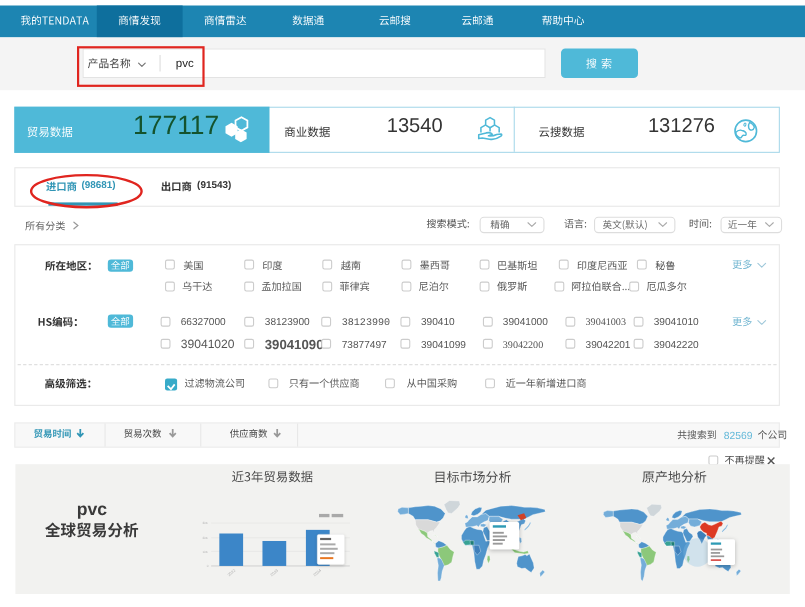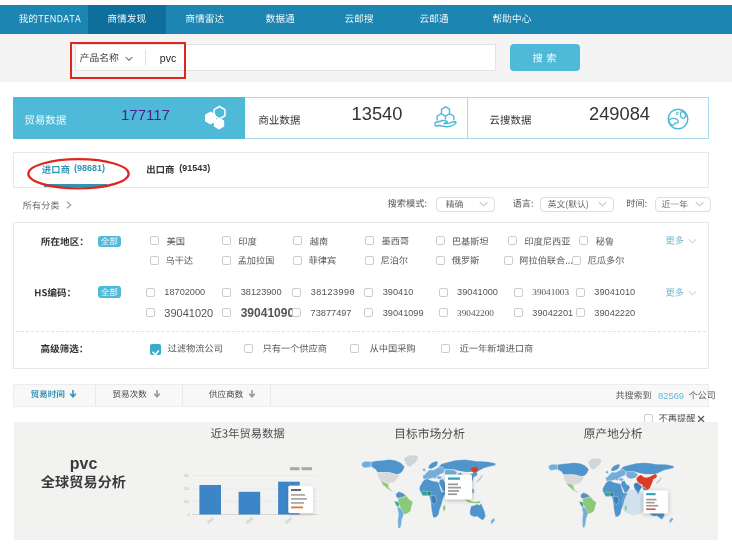--- a/index.html
+++ b/index.html
@@ -63,33 +63,33 @@
     </div>
 <div style="position:absolute;left:70px;top:42px;width:116px;height:37px;border:2.4px solid #e0251f;box-sizing:border-box"></div>
 <div style="position:absolute;left:13px;top:96.5px;width:696px;height:42px;background:#fff;border:1px solid #a9d9ea;box-sizing:border-box"></div>
 <div style="position:absolute;left:13px;top:96.5px;width:232px;height:42px;background:#4fb9d8"></div>
 <div style="position:absolute;left:467px;top:97px;width:1px;height:41px;background:#a9d9ea"></div>
 <div style="position:absolute;left:25.0px;top:114.5px;width:40.8px;height:9.7px">
       <svg width="40.84" height="9.72" viewBox="0.71 -8.83 40.84 9.72" style="position:absolute;left:0;top:0;overflow:visible">
         <path d="M4.8 -3.2V-2.3C4.8 -1.5 4.5 -0.5 0.7 0.2C0.9 0.4 1.1 0.7 1.2 0.9C5.2 0.1 5.6 -1.2 5.6 -2.3V-3.2ZM5.5 -0.7C6.8 -0.3 8.6 0.3 9.4 0.8L9.8 0.2C8.9 -0.3 7.2 -0.9 5.9 -1.3ZM1.9 -4.2V-0.9H2.7V-3.6H7.9V-1H8.7V-4.2ZM1.4 -4.6C1.6 -4.7 1.9 -4.8 4.1 -5.6C4.2 -5.3 4.3 -5.1 4.3 -4.9L5 -5.2C4.8 -5.7 4.3 -6.6 3.8 -7.3L3.2 -7.1C3.4 -6.8 3.6 -6.5 3.7 -6.2L2.2 -5.7V-7.7C3.1 -7.8 4.1 -7.9 4.8 -8.2L4.4 -8.8C3.7 -8.5 2.4 -8.3 1.4 -8.2V-5.9C1.4 -5.5 1.2 -5.3 1 -5.2C1.1 -5 1.3 -4.7 1.4 -4.6ZM5.2 -8.3V-7.7H6.7C6.5 -6.4 6.1 -5.5 4.8 -5C5 -4.9 5.2 -4.6 5.3 -4.4C6.7 -5.1 7.2 -6.2 7.4 -7.7H8.8C8.7 -6.2 8.6 -5.6 8.4 -5.5C8.3 -5.4 8.2 -5.4 8.1 -5.4C7.9 -5.4 7.5 -5.4 7.1 -5.4C7.2 -5.2 7.3 -4.9 7.3 -4.7C7.7 -4.7 8.2 -4.7 8.4 -4.7C8.7 -4.7 8.9 -4.8 9 -5C9.3 -5.3 9.4 -6 9.6 -8C9.6 -8.1 9.6 -8.3 9.6 -8.3Z M13.2 -6H18.4V-5H13.2ZM13.2 -7.7H18.4V-6.6H13.2ZM12.5 -8.3V-4.3H13.6C12.9 -3.3 11.9 -2.5 10.9 -1.9C11.1 -1.8 11.4 -1.5 11.5 -1.3C12.1 -1.7 12.7 -2.2 13.2 -2.7H14.7C14 -1.6 12.9 -0.6 11.8 0.1C12 0.2 12.3 0.5 12.4 0.6C13.6 -0.2 14.8 -1.3 15.6 -2.7H17C16.5 -1.4 15.7 -0.3 14.7 0.4C14.9 0.5 15.2 0.8 15.3 0.9C16.3 0.1 17.2 -1.2 17.8 -2.7H19.1C18.9 -0.9 18.7 -0.1 18.5 0.1C18.4 0.2 18.3 0.2 18.1 0.2C17.9 0.2 17.5 0.2 16.9 0.1C17.1 0.3 17.1 0.6 17.1 0.8C17.7 0.9 18.2 0.9 18.4 0.8C18.8 0.8 19 0.7 19.2 0.5C19.5 0.2 19.7 -0.7 19.9 -3.1C19.9 -3.2 19.9 -3.4 19.9 -3.4H13.9C14.1 -3.7 14.3 -4 14.5 -4.3H19.2V-8.3Z M25.7 -8.6C25.5 -8.2 25.1 -7.6 24.9 -7.2L25.4 -7C25.7 -7.3 26 -7.8 26.3 -8.3ZM21.9 -8.3C22.2 -7.9 22.5 -7.3 22.6 -6.9L23.2 -7.2C23.1 -7.6 22.8 -8.1 22.5 -8.6ZM25.3 -2.7C25.1 -2.2 24.7 -1.7 24.3 -1.3C23.9 -1.5 23.5 -1.7 23.1 -1.9C23.3 -2.1 23.4 -2.4 23.6 -2.7ZM22.2 -1.6C22.7 -1.4 23.2 -1.1 23.8 -0.9C23.1 -0.4 22.3 -0.1 21.4 0.1C21.6 0.3 21.7 0.6 21.8 0.8C22.8 0.5 23.7 0.1 24.4 -0.5C24.8 -0.3 25.1 -0.1 25.3 0.1L25.8 -0.5C25.6 -0.6 25.3 -0.8 24.9 -1C25.5 -1.6 25.9 -2.3 26.2 -3.2L25.8 -3.4L25.6 -3.4H23.9L24.1 -3.9L23.4 -4.1C23.4 -3.9 23.3 -3.6 23.2 -3.4H21.7V-2.7H22.8C22.6 -2.3 22.4 -1.9 22.2 -1.6ZM23.7 -8.8V-6.9H21.5V-6.2H23.5C23 -5.5 22.1 -4.9 21.4 -4.6C21.6 -4.4 21.7 -4.1 21.8 -4C22.5 -4.3 23.2 -4.9 23.7 -5.5V-4.2H24.4V-5.7C24.9 -5.3 25.6 -4.8 25.8 -4.6L26.3 -5.1C26 -5.3 25.1 -5.9 24.6 -6.2H26.6V-6.9H24.4V-8.8ZM27.6 -8.7C27.3 -6.9 26.9 -5.1 26.1 -4C26.2 -3.9 26.5 -3.7 26.6 -3.5C26.9 -3.9 27.2 -4.4 27.4 -4.9C27.6 -3.9 27.9 -2.9 28.3 -2.1C27.7 -1.1 26.9 -0.3 25.7 0.2C25.9 0.4 26.1 0.7 26.2 0.9C27.2 0.3 28.1 -0.4 28.7 -1.4C29.2 -0.5 29.9 0.3 30.7 0.7C30.8 0.5 31 0.3 31.2 0.1C30.3 -0.3 29.6 -1.1 29.1 -2.1C29.7 -3.2 30 -4.5 30.2 -6H31V-6.8H28C28.1 -7.4 28.2 -8 28.3 -8.6ZM29.5 -6C29.3 -4.8 29.1 -3.8 28.7 -2.9C28.3 -3.8 28 -4.9 27.8 -6Z M36.6 -2.5V0.9H37.3V0.4H40.5V0.8H41.2V-2.5H39.2V-3.8H41.6V-4.5H39.2V-5.6H41.2V-8.4H35.6V-5.2C35.6 -3.5 35.6 -1.2 34.5 0.4C34.6 0.5 35 0.7 35.1 0.8C36 -0.5 36.3 -2.2 36.4 -3.8H38.5V-2.5ZM36.4 -7.7H40.4V-6.3H36.4ZM36.4 -5.6H38.5V-4.5H36.4L36.4 -5.2ZM37.3 -0.2V-1.8H40.5V-0.2ZM33.3 -8.8V-6.7H31.9V-6H33.3V-3.7C32.7 -3.5 32.2 -3.3 31.8 -3.2L32 -2.5L33.3 -2.9V-0.1C33.3 0 33.2 0 33.1 0C32.9 0.1 32.5 0.1 32.1 0C32.2 0.3 32.3 0.6 32.3 0.8C33 0.8 33.4 0.7 33.6 0.6C33.9 0.5 34 0.3 34 -0.1V-3.1L35.2 -3.5L35.1 -4.2L34 -3.9V-6H35.2V-6.7H34V-8.8Z" fill="#fff"></path>
       </svg>
     </div>
-<div style="position:absolute;left:121px;top:106.2px;font-size:15px;font-weight:normal;font-family:'Liberation Sans',sans-serif;color:#4c1d95;line-height:17.6px;white-space:nowrap;">177117</div>
+<div style="position:absolute;left:121px;top:106.2px;font-size:24px;font-weight:normal;font-family:'Liberation Sans',sans-serif;color:#14532d;line-height:17.6px;white-space:nowrap;">177117</div>
 <div style="position:absolute;left:259.0px;top:114.5px;width:40.9px;height:9.7px">
       <svg width="40.92" height="9.73" viewBox="0.64 -8.86 40.92 9.73" style="position:absolute;left:0;top:0;overflow:visible">
         <path d="M2.9 -6.8C3.1 -6.4 3.4 -5.8 3.5 -5.5L4.3 -5.8C4.1 -6.1 3.8 -6.6 3.6 -7ZM5.9 -4.2C6.6 -3.7 7.5 -3.1 7.9 -2.6L8.4 -3.2C7.9 -3.6 7 -4.3 6.3 -4.7ZM4.1 -4.6C3.7 -4.1 2.9 -3.6 2.3 -3.2C2.4 -3 2.6 -2.7 2.7 -2.6C3.3 -3 4.2 -3.7 4.7 -4.4ZM6.9 -6.9C6.7 -6.5 6.4 -5.9 6.1 -5.5H1.2V0.8H2V-4.8H8.6V-0C8.6 0.1 8.5 0.2 8.3 0.2C8.2 0.2 7.5 0.2 6.9 0.2C7 0.3 7.1 0.6 7.1 0.8C8 0.8 8.6 0.8 8.9 0.7C9.2 0.6 9.3 0.4 9.3 -0V-5.5H7C7.2 -5.9 7.5 -6.3 7.8 -6.7ZM3.3 -2.9V-0H4V-0.5H7.2V-2.9ZM4 -2.3H6.5V-1.1H4ZM4.6 -8.7C4.8 -8.4 4.9 -8 5 -7.7H0.6V-7H9.9V-7.7H5.9C5.8 -8 5.6 -8.5 5.4 -8.9Z M19.5 -6.4C19 -5.2 18.3 -3.7 17.7 -2.7L18.4 -2.4C19 -3.4 19.7 -4.8 20.2 -6ZM11.4 -6.2C11.9 -5 12.5 -3.4 12.8 -2.5L13.6 -2.8C13.3 -3.7 12.6 -5.2 12.1 -6.4ZM16.6 -8.7V-0.5H14.9V-8.7H14.1V-0.5H11.1V0.3H20.4V-0.5H17.4V-8.7Z M25.7 -8.6C25.5 -8.2 25.1 -7.6 24.9 -7.2L25.4 -7C25.7 -7.3 26 -7.8 26.3 -8.3ZM21.9 -8.3C22.2 -7.9 22.5 -7.3 22.6 -6.9L23.2 -7.2C23.1 -7.6 22.8 -8.1 22.5 -8.6ZM25.3 -2.7C25.1 -2.2 24.7 -1.7 24.3 -1.3C23.9 -1.5 23.5 -1.7 23.1 -1.9C23.3 -2.1 23.4 -2.4 23.6 -2.7ZM22.2 -1.6C22.7 -1.4 23.2 -1.1 23.8 -0.9C23.1 -0.4 22.3 -0.1 21.4 0.1C21.6 0.3 21.7 0.6 21.8 0.8C22.8 0.5 23.7 0.1 24.4 -0.5C24.8 -0.3 25.1 -0.1 25.3 0.1L25.8 -0.5C25.6 -0.6 25.3 -0.8 24.9 -1C25.5 -1.6 25.9 -2.3 26.2 -3.2L25.8 -3.4L25.6 -3.4H23.9L24.1 -3.9L23.4 -4.1C23.4 -3.9 23.3 -3.6 23.2 -3.4H21.7V-2.7H22.8C22.6 -2.3 22.4 -1.9 22.2 -1.6ZM23.7 -8.8V-6.9H21.5V-6.2H23.5C23 -5.5 22.1 -4.9 21.4 -4.6C21.6 -4.4 21.7 -4.1 21.8 -4C22.5 -4.3 23.2 -4.9 23.7 -5.5V-4.2H24.4V-5.7C24.9 -5.3 25.6 -4.8 25.8 -4.6L26.3 -5.1C26 -5.3 25.1 -5.9 24.6 -6.2H26.6V-6.9H24.4V-8.8ZM27.6 -8.7C27.3 -6.9 26.9 -5.1 26.1 -4C26.2 -3.9 26.5 -3.7 26.6 -3.5C26.9 -3.9 27.2 -4.4 27.4 -4.9C27.6 -3.9 27.9 -2.9 28.3 -2.1C27.7 -1.1 26.9 -0.3 25.7 0.2C25.9 0.4 26.1 0.7 26.2 0.9C27.2 0.3 28.1 -0.4 28.7 -1.4C29.2 -0.5 29.9 0.3 30.7 0.7C30.8 0.5 31 0.3 31.2 0.1C30.3 -0.3 29.6 -1.1 29.1 -2.1C29.7 -3.2 30 -4.5 30.2 -6H31V-6.8H28C28.1 -7.4 28.2 -8 28.3 -8.6ZM29.5 -6C29.3 -4.8 29.1 -3.8 28.7 -2.9C28.3 -3.8 28 -4.9 27.8 -6Z M36.6 -2.5V0.9H37.3V0.4H40.5V0.8H41.2V-2.5H39.2V-3.8H41.6V-4.5H39.2V-5.6H41.2V-8.4H35.6V-5.2C35.6 -3.5 35.6 -1.2 34.5 0.4C34.6 0.5 35 0.7 35.1 0.8C36 -0.5 36.3 -2.2 36.4 -3.8H38.5V-2.5ZM36.4 -7.7H40.4V-6.3H36.4ZM36.4 -5.6H38.5V-4.5H36.4L36.4 -5.2ZM37.3 -0.2V-1.8H40.5V-0.2ZM33.3 -8.8V-6.7H31.9V-6H33.3V-3.7C32.7 -3.5 32.2 -3.3 31.8 -3.2L32 -2.5L33.3 -2.9V-0.1C33.3 0 33.2 0 33.1 0C32.9 0.1 32.5 0.1 32.1 0C32.2 0.3 32.3 0.6 32.3 0.8C33 0.8 33.4 0.7 33.6 0.6C33.9 0.5 34 0.3 34 -0.1V-3.1L35.2 -3.5L35.1 -4.2L34 -3.9V-6H35.2V-6.7H34V-8.8Z" fill="#333"></path>
       </svg>
     </div>
 <div style="position:absolute;left:351.6px;top:105.3px;font-size:18.3px;font-weight:normal;font-family:'Liberation Sans',sans-serif;color:#333;line-height:18.3px;white-space:nowrap;">13540</div>
 <div style="position:absolute;left:490.0px;top:114.5px;width:41.0px;height:9.7px">
       <svg width="40.97" height="9.70" viewBox="0.59 -8.83 40.97 9.70" style="position:absolute;left:0;top:0;overflow:visible">
         <path d="M1.7 -8V-7.2H8.8V-8ZM1.5 0.5C1.9 0.3 2.5 0.3 8.3 -0.3C8.6 0.2 8.8 0.5 8.9 0.9L9.7 0.4C9.2 -0.6 8.1 -2.1 7.2 -3.3L6.5 -2.9C6.9 -2.3 7.4 -1.6 7.8 -1L2.6 -0.6C3.4 -1.6 4.2 -2.9 4.9 -4.2H9.9V-5H0.6V-4.2H3.9C3.2 -2.9 2.3 -1.6 2 -1.2C1.7 -0.8 1.4 -0.5 1.2 -0.4C1.3 -0.2 1.4 0.3 1.5 0.5Z M12.2 -8.8V-6.7H11V-6H12.2V-3.7L10.9 -3.2L11.1 -2.5L12.2 -2.9V-0.1C12.2 0 12.2 0 12.1 0C11.9 0 11.6 0 11.2 0C11.3 0.3 11.4 0.6 11.4 0.8C12 0.8 12.4 0.8 12.7 0.6C12.9 0.5 13 0.3 13 -0.1V-3.2L14.2 -3.7L14 -4.4L13 -4V-6H14.1V-6.7H13V-8.8ZM14.5 -3V-2.4H15L14.9 -2.3C15.3 -1.6 15.9 -1 16.6 -0.6C15.7 -0.2 14.7 0.1 13.7 0.2C13.8 0.4 14 0.7 14 0.9C15.2 0.7 16.3 0.4 17.3 -0.1C18.2 0.3 19.1 0.6 20.1 0.8C20.2 0.6 20.4 0.3 20.6 0.2C19.7 0 18.8 -0.2 18.1 -0.5C18.9 -1.1 19.6 -1.9 20.1 -2.8L19.6 -3.1L19.5 -3H17.7V-4.1H20.1V-8H18.1V-7.3H19.4V-6.3H18.1V-5.7H19.4V-4.7H17.7V-8.8H16.9V-4.7H15.3V-5.7H16.4V-6.3H15.3V-7.3C15.8 -7.5 16.4 -7.7 16.9 -7.9L16.3 -8.4C15.9 -8.2 15.2 -7.9 14.6 -7.7V-4.1H16.9V-3ZM19 -2.4C18.6 -1.8 18 -1.3 17.3 -0.9C16.7 -1.3 16.1 -1.8 15.7 -2.4Z M25.7 -8.6C25.5 -8.2 25.1 -7.6 24.9 -7.2L25.4 -7C25.7 -7.3 26 -7.8 26.3 -8.3ZM21.9 -8.3C22.2 -7.9 22.5 -7.3 22.6 -6.9L23.2 -7.2C23.1 -7.6 22.8 -8.1 22.5 -8.6ZM25.3 -2.7C25.1 -2.2 24.7 -1.7 24.3 -1.3C23.9 -1.5 23.5 -1.7 23.1 -1.9C23.3 -2.1 23.4 -2.4 23.6 -2.7ZM22.2 -1.6C22.7 -1.4 23.2 -1.1 23.8 -0.9C23.1 -0.4 22.3 -0.1 21.4 0.1C21.6 0.3 21.7 0.6 21.8 0.8C22.8 0.5 23.7 0.1 24.4 -0.5C24.8 -0.3 25.1 -0.1 25.3 0.1L25.8 -0.5C25.6 -0.6 25.3 -0.8 24.9 -1C25.5 -1.6 25.9 -2.3 26.2 -3.2L25.8 -3.4L25.6 -3.4H23.9L24.1 -3.9L23.4 -4.1C23.4 -3.9 23.3 -3.6 23.2 -3.4H21.7V-2.7H22.8C22.6 -2.3 22.4 -1.9 22.2 -1.6ZM23.7 -8.8V-6.9H21.5V-6.2H23.5C23 -5.5 22.1 -4.9 21.4 -4.6C21.6 -4.4 21.7 -4.1 21.8 -4C22.5 -4.3 23.2 -4.9 23.7 -5.5V-4.2H24.4V-5.7C24.9 -5.3 25.6 -4.8 25.8 -4.6L26.3 -5.1C26 -5.3 25.1 -5.9 24.6 -6.2H26.6V-6.9H24.4V-8.8ZM27.6 -8.7C27.3 -6.9 26.9 -5.1 26.1 -4C26.2 -3.9 26.5 -3.7 26.6 -3.5C26.9 -3.9 27.2 -4.4 27.4 -4.9C27.6 -3.9 27.9 -2.9 28.3 -2.1C27.7 -1.1 26.9 -0.3 25.7 0.2C25.9 0.4 26.1 0.7 26.2 0.9C27.2 0.3 28.1 -0.4 28.7 -1.4C29.2 -0.5 29.9 0.3 30.7 0.7C30.8 0.5 31 0.3 31.2 0.1C30.3 -0.3 29.6 -1.1 29.1 -2.1C29.7 -3.2 30 -4.5 30.2 -6H31V-6.8H28C28.1 -7.4 28.2 -8 28.3 -8.6ZM29.5 -6C29.3 -4.8 29.1 -3.8 28.7 -2.9C28.3 -3.8 28 -4.9 27.8 -6Z M36.6 -2.5V0.9H37.3V0.4H40.5V0.8H41.2V-2.5H39.2V-3.8H41.6V-4.5H39.2V-5.6H41.2V-8.4H35.6V-5.2C35.6 -3.5 35.6 -1.2 34.5 0.4C34.6 0.5 35 0.7 35.1 0.8C36 -0.5 36.3 -2.2 36.4 -3.8H38.5V-2.5ZM36.4 -7.7H40.4V-6.3H36.4ZM36.4 -5.6H38.5V-4.5H36.4L36.4 -5.2ZM37.3 -0.2V-1.8H40.5V-0.2ZM33.3 -8.8V-6.7H31.9V-6H33.3V-3.7C32.7 -3.5 32.2 -3.3 31.8 -3.2L32 -2.5L33.3 -2.9V-0.1C33.3 0 33.2 0 33.1 0C32.9 0.1 32.5 0.1 32.1 0C32.2 0.3 32.3 0.6 32.3 0.8C33 0.8 33.4 0.7 33.6 0.6C33.9 0.5 34 0.3 34 -0.1V-3.1L35.2 -3.5L35.1 -4.2L34 -3.9V-6H35.2V-6.7H34V-8.8Z" fill="#333"></path>
       </svg>
     </div>
-<div style="position:absolute;left:589px;top:105.3px;font-size:18.3px;font-weight:normal;font-family:'Liberation Sans',sans-serif;color:#333;line-height:18.3px;white-space:nowrap;">249084</div>
+<div style="position:absolute;left:589px;top:105.3px;font-size:18.3px;font-weight:normal;font-family:'Liberation Sans',sans-serif;color:#333;line-height:18.3px;white-space:nowrap;">131276</div>
 <svg style="position:absolute;left:200px;top:103px" width="32" height="30" viewBox="0 0 32 30">
       <polygon points="10.5,8.6 16.0,11.8 16.0,18.2 10.5,21.4 5.0,18.2 5.0,11.8" fill="#fff"></polygon>
       <polygon points="19.5,3.5 24.9,6.6 24.9,12.8 19.5,15.9 14.1,12.8 14.1,6.6" fill="none" stroke="#fff" stroke-width="1.6"></polygon>
       <polygon points="19.0,14.4 24.2,17.4 24.2,23.4 19.0,26.4 13.8,23.4 13.8,17.4" fill="#fff"></polygon>
     </svg>
 <svg style="position:absolute;left:433px;top:105px" width="25" height="25" viewBox="0 0 25 25">
       <g fill="none" stroke="#4fb9d8" stroke-width="1.4" stroke-linejoin="round">
         <polygon points="12.5,1.9 16.5,4.2 16.5,8.8 12.5,11.1 8.5,8.8 8.5,4.2"></polygon>
         <path d="M8.2,8.8 L4.2,11 L4.2,15.5 M16.8,8.8 L20.8,11 L20.8,15.5 M12.5,11.2 L12.5,14.5"></path>
         <path d="M2.2,17.5 L9,15.8 Q13,15 14.5,17 L11,18.5 Q15,19 18.5,17.3 L22.5,16.8 Q24,17.5 22,19 Q17,22.5 12,21.5 L5.5,20.5 L2.2,21 Z"></path>
@@ -277,21 +277,21 @@
         <path d="M0.9 0H2.3V-3.1H5V0H6.4V-7.1H5V-4.3H2.3V-7.1H0.9Z M10.3 0.1C11.9 0.1 12.9 -0.9 12.9 -2C12.9 -3 12.3 -3.6 11.4 -4L10.5 -4.3C9.9 -4.6 9.4 -4.8 9.4 -5.3C9.4 -5.7 9.8 -6 10.4 -6C11 -6 11.5 -5.8 11.9 -5.4L12.7 -6.3C12.1 -6.9 11.3 -7.2 10.4 -7.2C9 -7.2 8 -6.3 8 -5.2C8 -4.1 8.7 -3.6 9.4 -3.3L10.3 -2.9C11 -2.6 11.4 -2.4 11.4 -1.9C11.4 -1.4 11 -1.1 10.3 -1.1C9.7 -1.1 9 -1.4 8.5 -1.9L7.7 -0.9C8.4 -0.2 9.3 0.1 10.3 0.1Z M13.8 -4C14 -4 14.2 -4.1 14.9 -4.2C14.6 -3.7 14.4 -3.4 14.3 -3.2C14 -2.9 13.8 -2.6 13.6 -2.6C13.7 -2.3 13.9 -1.8 13.9 -1.6C14.1 -1.8 14.5 -1.9 16.5 -2.4C16.5 -2.6 16.5 -3 16.5 -3.3L15.3 -3.1C15.9 -3.9 16.4 -4.8 16.9 -5.7L16 -6.2C15.8 -5.9 15.7 -5.5 15.5 -5.2L14.8 -5.1C15.3 -5.9 15.8 -6.9 16.1 -7.8L15 -8.2C14.8 -7.1 14.2 -5.8 14 -5.5C13.8 -5.2 13.7 -5 13.5 -5C13.6 -4.7 13.8 -4.2 13.8 -4ZM18.9 -7.9C19 -7.7 19.1 -7.4 19.2 -7.2H17.1V-5.1C17.1 -3.9 17.1 -2.3 16.6 -0.9L16.4 -1.8C15.3 -1.4 14.2 -0.9 13.5 -0.7L13.8 0.4L16.6 -0.9C16.4 -0.5 16.3 -0.2 16.1 0.1C16.3 0.2 16.8 0.5 17 0.7C17.5 -0.1 17.8 -1.1 18 -2.2V0.8H18.8V-1.2H19.3V0.6H20V-1.2H20.4V0.6H21.1V-1.2H21.5V-0.1C21.5 -0.1 21.4 -0 21.4 -0C21.3 -0 21.2 -0 21.1 -0C21.2 0.2 21.3 0.5 21.3 0.8C21.6 0.8 21.9 0.8 22.1 0.6C22.3 0.5 22.3 0.2 22.3 -0.1V-4.1H18.1L18.2 -4.6H22.2V-7.2H20.5C20.4 -7.5 20.2 -7.9 20 -8.2ZM19.3 -3.1V-2.1H18.8V-3.1ZM20 -3.1H20.4V-2.1H20ZM21.1 -3.1H21.5V-2.1H21.1ZM18.2 -6.2H21.1V-5.6H18.2Z M26.9 -2.1V-1.1H30.3V-2.1ZM27.5 -6.3C27.5 -5.2 27.3 -3.9 27.2 -3H27.5L30.8 -3C30.7 -1.3 30.5 -0.5 30.3 -0.3C30.2 -0.2 30.1 -0.2 29.9 -0.2C29.7 -0.2 29.4 -0.2 29 -0.2C29.1 0.1 29.3 0.5 29.3 0.8C29.7 0.8 30.2 0.8 30.4 0.8C30.7 0.8 31 0.7 31.2 0.4C31.5 0 31.7 -1 31.9 -3.5C32 -3.7 32 -4 32 -4H30.9C31.1 -5.2 31.2 -6.6 31.3 -7.6L30.5 -7.7L30.3 -7.7H27.1V-6.6H30.1C30 -5.8 29.9 -4.9 29.8 -4H28.4C28.5 -4.7 28.6 -5.5 28.6 -6.2ZM23.3 -7.7V-6.7H24.3C24.1 -5.4 23.7 -4.2 23.1 -3.4C23.2 -3.1 23.4 -2.4 23.5 -2.1C23.6 -2.2 23.7 -2.4 23.9 -2.6V0.4H24.8V-0.3H26.5V-4.7H24.9C25.1 -5.4 25.2 -6 25.4 -6.7H26.7V-7.7ZM24.8 -3.7H25.5V-1.3H24.8Z M34.9 -4.5C35.4 -4.5 35.8 -4.9 35.8 -5.4C35.8 -5.9 35.4 -6.3 34.9 -6.3C34.3 -6.3 33.9 -5.9 33.9 -5.4C33.9 -4.9 34.3 -4.5 34.9 -4.5ZM34.9 0.1C35.4 0.1 35.8 -0.3 35.8 -0.8C35.8 -1.4 35.4 -1.7 34.9 -1.7C34.3 -1.7 33.9 -1.4 33.9 -0.8C33.9 -0.3 34.3 0.1 34.9 0.1Z" fill="#333"></path>
       </svg>
     </div>
 <div style="position:absolute;left:98px;top:286px;width:23px;height:11.8px;background:#4fb9d8;border-radius:3px"></div>
 <div style="position:absolute;left:101.2px;top:287.9px;width:16.5px;height:8.0px">
       <svg width="16.53" height="7.99" viewBox="0.22 -7.32 16.53 7.99" style="position:absolute;left:0;top:0;overflow:visible">
         <path d="M4.2 -7.3C3.4 -6 1.8 -4.7 0.2 -4C0.4 -3.8 0.6 -3.6 0.7 -3.4C1 -3.6 1.4 -3.8 1.7 -4V-3.5H4V-2.1H1.7V-1.6H4V-0.1H0.7V0.4H8V-0.1H4.6V-1.6H7V-2.1H4.6V-3.5H7V-4C7.3 -3.8 7.6 -3.6 8 -3.4C8 -3.6 8.2 -3.8 8.4 -4C7 -4.7 5.7 -5.6 4.7 -6.8L4.8 -7.1ZM1.7 -4.1C2.7 -4.7 3.6 -5.5 4.3 -6.4C5.1 -5.4 6 -4.7 6.9 -4.1Z M9.8 -5.4C10 -4.9 10.3 -4.3 10.4 -3.9L10.9 -4.1C10.9 -4.5 10.6 -5.1 10.4 -5.5ZM14 -6.8V0.7H14.6V-6.2H16C15.7 -5.5 15.4 -4.6 15.1 -3.9C15.8 -3.1 16 -2.4 16 -1.9C16.1 -1.6 16 -1.3 15.8 -1.2C15.7 -1.2 15.6 -1.1 15.5 -1.1C15.3 -1.1 15.1 -1.1 14.8 -1.2C14.9 -1 15 -0.7 15 -0.6C15.2 -0.5 15.5 -0.5 15.7 -0.6C15.9 -0.6 16.1 -0.6 16.3 -0.7C16.5 -0.9 16.6 -1.3 16.6 -1.8C16.6 -2.4 16.5 -3.1 15.7 -3.9C16.1 -4.7 16.5 -5.7 16.8 -6.5L16.3 -6.8L16.2 -6.8ZM10.7 -7.1C10.9 -6.8 11 -6.5 11.1 -6.2H9.3V-5.6H13.3V-6.2H11.7C11.7 -6.5 11.5 -6.9 11.3 -7.3ZM12.3 -5.6C12.2 -5.1 11.9 -4.4 11.7 -3.9H9V-3.3H13.5V-3.9H12.3C12.5 -4.3 12.8 -4.9 13 -5.4ZM9.5 -2.5V0.6H10.1V0.2H12.5V0.6H13.1V-2.5ZM10.1 -0.4V-1.9H12.5V-0.4Z" fill="#fff"></path>
       </svg>
     </div>
 <div style="position:absolute;left:146px;top:287.6px;width:9px;height:9px;background:#fff;border:1px solid #ccc;border-radius:2px;box-sizing:border-box"></div>
-<div style="position:absolute;left:164.3px;top:287.7px;font-size:9.2px;font-weight:normal;font-family:'Liberation Sans',sans-serif;color:#555;line-height:9.2px;white-space:nowrap;">18702000</div>
+<div style="position:absolute;left:164.3px;top:287.7px;font-size:9.2px;font-weight:normal;font-family:'Liberation Sans',sans-serif;color:#555;line-height:9.2px;white-space:nowrap;">66327000</div>
 <div style="position:absolute;left:222.4px;top:287.6px;width:9px;height:9px;background:#fff;border:1px solid #ccc;border-radius:2px;box-sizing:border-box"></div>
 <div style="position:absolute;left:240.70000000000002px;top:287.7px;font-size:9.2px;font-weight:normal;font-family:'Liberation Sans',sans-serif;color:#555;line-height:9.2px;white-space:nowrap;">38123900</div>
 <div style="position:absolute;left:292.3px;top:287.6px;width:9px;height:9px;background:#fff;border:1px solid #ccc;border-radius:2px;box-sizing:border-box"></div>
 <div style="position:absolute;left:310.6px;top:287.7px;font-size:9.2px;font-weight:normal;font-family:Liberation Mono, monospace;color:#555;line-height:9.2px;white-space:nowrap;">38123990</div>
 <div style="position:absolute;left:364.4px;top:287.6px;width:9px;height:9px;background:#fff;border:1px solid #ccc;border-radius:2px;box-sizing:border-box"></div>
 <div style="position:absolute;left:382.7px;top:287.7px;font-size:9.2px;font-weight:normal;font-family:'Liberation Sans',sans-serif;color:#555;line-height:9.2px;white-space:nowrap;">390410</div>
 <div style="position:absolute;left:438.8px;top:287.6px;width:9px;height:9px;background:#fff;border:1px solid #ccc;border-radius:2px;box-sizing:border-box"></div>
 <div style="position:absolute;left:457.1px;top:287.7px;font-size:9.2px;font-weight:normal;font-family:'Liberation Sans',sans-serif;color:#555;line-height:9.2px;white-space:nowrap;">39041000</div>
 <div style="position:absolute;left:514px;top:287.6px;width:9px;height:9px;background:#fff;border:1px solid #ccc;border-radius:2px;box-sizing:border-box"></div>
 <div style="position:absolute;left:532.3px;top:287.7px;font-size:9.2px;font-weight:normal;font-family:Liberation Serif, serif;color:#555;line-height:9.2px;white-space:nowrap;">39041003</div>

